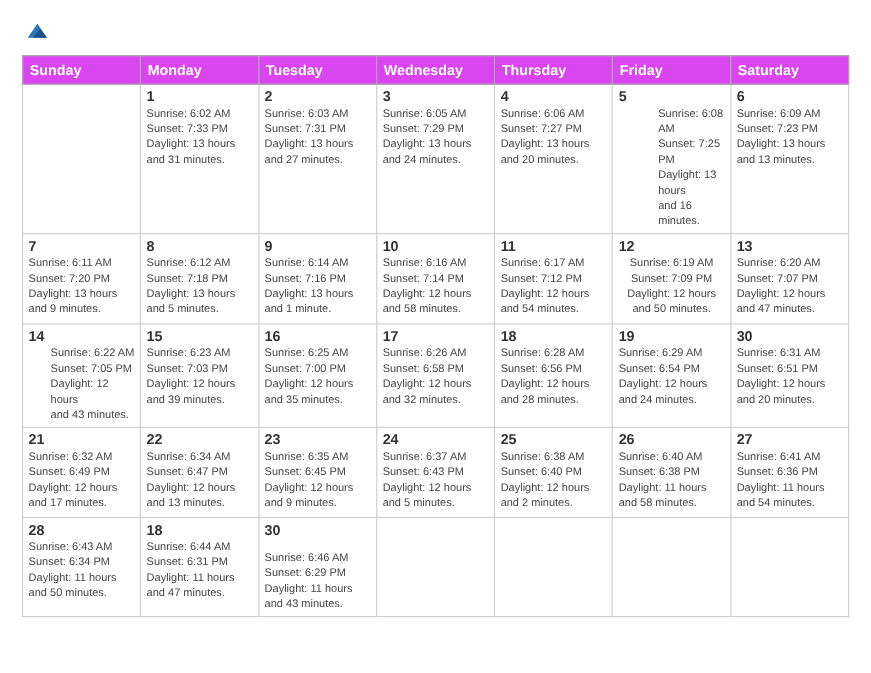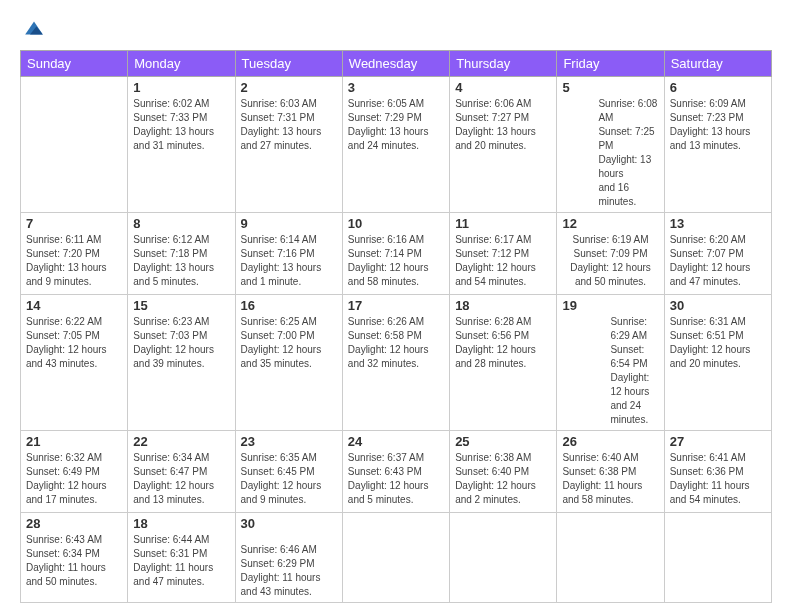--- a/index.html
+++ b/index.html
@@ -50,26 +50,26 @@
     .subtitle {
       font-size: 15px;
       color: #555;
     }
     .calendar {
       width: 100%;
       border-collapse: collapse;
       font-size: 11px;
     }
     .calendar thead th {
-      background-color: #8b5cf6;
+      background-color: #d946ef;
       color: white;
       padding: 5px 6px;
       text-align: left;
       font-size: 13px;
-      font-weight: normal;
+      font-weight: bold;
       border: 1px solid #aaa;
     }
     .calendar tbody td {
       border: 1px solid #ccc;
       vertical-align: top;
       padding: 3px 5px;
       width: 107px;
       height: 82px;
     }
     .day-number {
@@ -216,21 +216,21 @@
             <span class="day-number">13</span>
             <div class="day-info" style="white-space: pre-line;">Sunrise: 6:20 AM
 Sunset: 7:07 PM
 Daylight: 12 hours
 and 47 minutes.</div>
           </td>
         </tr>
         <tr>
           <td>
             <span class="day-number">14</span>
-            <div class="day-info" style="white-space: pre-line;">Sunrise: 6:22 AM
+            <div class="day-info" style="white-space: pre-line; margin-left: 20px;">Sunrise: 6:22 AM
 Sunset: 7:05 PM
 Daylight: 12 hours
 and 43 minutes.</div>
           </td>
           <td>
             <span class="day-number">15</span>
             <div class="day-info" style="white-space: pre-line;">Sunrise: 6:23 AM
 Sunset: 7:03 PM
 Daylight: 12 hours
 and 39 minutes.</div>
@@ -251,21 +251,21 @@
           </td>
           <td>
             <span class="day-number">18</span>
             <div class="day-info" style="white-space: pre-line;">Sunrise: 6:28 AM
 Sunset: 6:56 PM
 Daylight: 12 hours
 and 28 minutes.</div>
           </td>
           <td>
             <span class="day-number">19</span>
-            <div class="day-info" style="white-space: pre-line; margin-left: 48px;">Sunrise: 6:29 AM
+            <div class="day-info" style="white-space: pre-line;">Sunrise: 6:29 AM
 Sunset: 6:54 PM
 Daylight: 12 hours
 and 24 minutes.</div>
           </td>
           <td>
             <span class="day-number">30</span>
             <div class="day-info" style="white-space: pre-line;">Sunrise: 6:31 AM
 Sunset: 6:51 PM
 Daylight: 12 hours
 and 20 minutes.</div>

